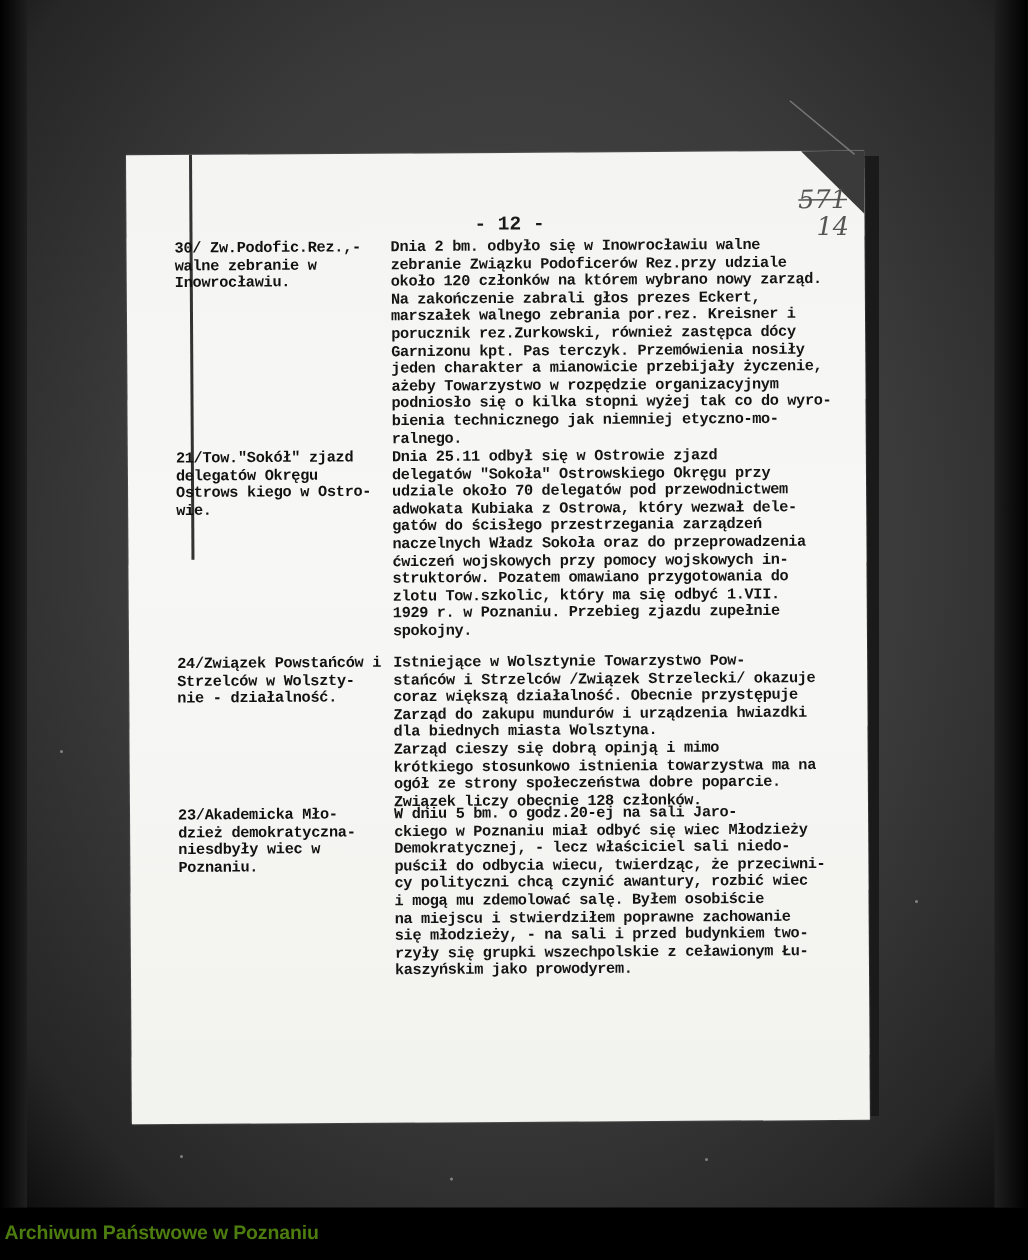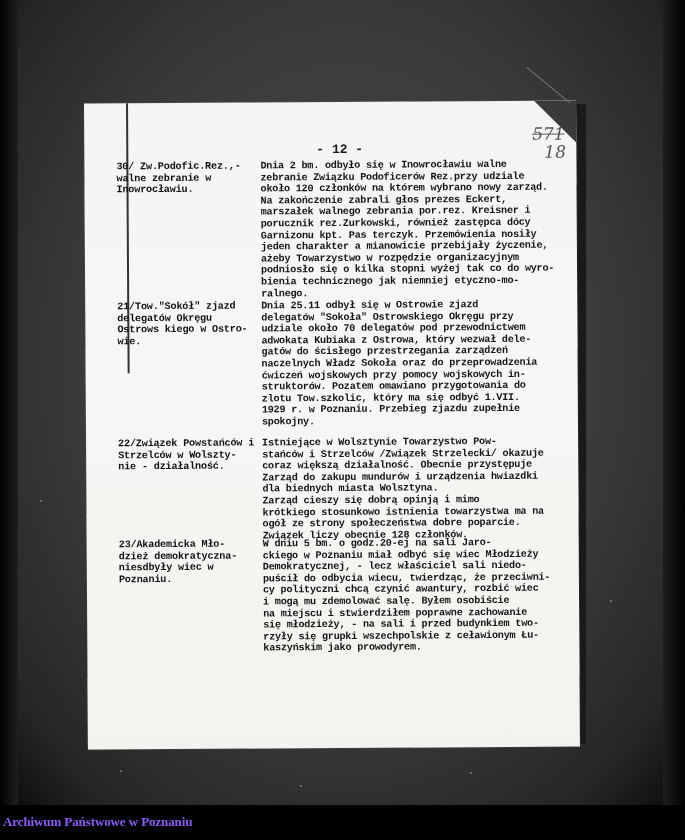--- a/index.html
+++ b/index.html
@@ -51,22 +51,22 @@
       position:absolute; left:32px; width:160px;
       font-size:10.2px; line-height:11.6px; font-weight:bold; color:#111;
       white-space: pre-line; letter-spacing:-0.2px;
     }
     .entry-body {
       position:absolute; left:176px; width:310px;
       font-size:10.2px; line-height:11.6px; font-weight:bold; color:#151515;
       white-space: pre-line; letter-spacing:-0.25px;
     }
     .caption {
-      position:absolute; left:3px; top:814px; color:#8b5cf6;
-      font-family:Liberation Serif, serif; font-weight:bold; font-size:13px;
+      position:absolute; left:3px; top:814px; color:#4d7c0f;
+      font-family:Liberation Sans, sans-serif; font-weight:bold; font-size:13px;
       letter-spacing:-0.1px;
     }
     .speck { position:absolute; width:2px; height:2px; background:#bbb; border-radius:1px; opacity:.6; }
   </style>
 </head>
 <body>
 
 <div class="scan">
   <div class="scan-edge-left"></div>
   <div class="scan-edge-right"></div>
@@ -74,21 +74,21 @@
 
   <div class="page">
     <div class="page-corner"></div>
     <div class="corner-crease"></div>
     <div class="margin-rule"></div>
 
     <div class="page-number">- 12 -</div>
 
     <div class="folio">
       <span class="old">571</span>
-      <span class="new">18</span>
+      <span class="new">14</span>
     </div>
 
     <div class="entry" style="top:58px;">
       <div class="entry-label">30/ Zw.Podofic.Rez.,-
 walne zebranie w
 Inowrocławiu.</div>
       <div class="entry-body">       Dnia 2 bm. odbyło się w Inowrocławiu walne
 zebranie Związku Podoficerów Rez.przy udziale
 około 120 członków na którem wybrano nowy zarząd.
        Na zakończenie zabrali głos prezes Eckert,
@@ -114,21 +114,21 @@
 gatów do ścisłego przestrzegania zarządzeń
 naczelnych Władz Sokoła oraz do przeprowadzenia
 ćwiczeń wojskowych przy pomocy wojskowych in-
 struktorów. Pozatem omawiano przygotowania do
 zlotu Tow.szkolic, który ma się odbyć 1.VII.
 1929 r. w Poznaniu. Przebieg zjazdu zupełnie
 spokojny.</div>
     </div>
 
     <div class="entry" style="top:335px;">
-      <div class="entry-label">22/Związek Powstańców i
+      <div class="entry-label">24/Związek Powstańców i
 Strzelców w Wolszty-
 nie - działalność.</div>
       <div class="entry-body">       Istniejące w Wolsztynie Towarzystwo Pow-
 stańców i Strzelców /Związek Strzelecki/ okazuje
 coraz większą działalność. Obecnie przystępuje
 Zarząd do zakupu mundurów i urządzenia hwiazdki
 dla biednych miasta Wolsztyna.
        Zarząd cieszy się dobrą opinją i mimo
 krótkiego stosunkowo istnienia towarzystwa ma na
 ogół ze strony społeczeństwa dobre poparcie.

